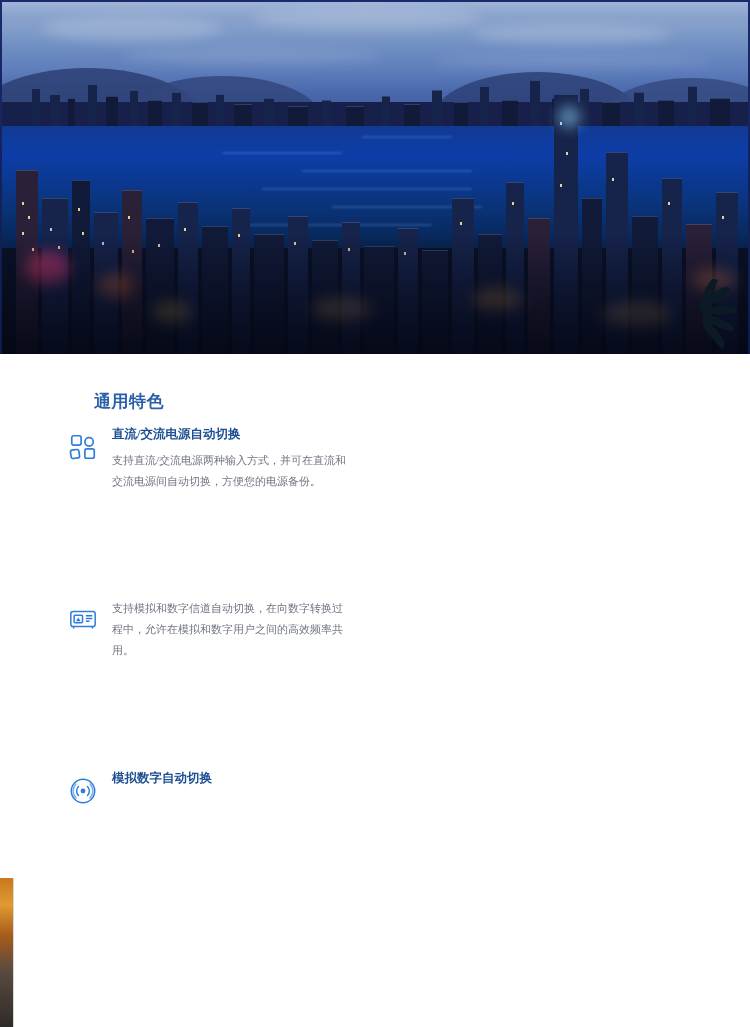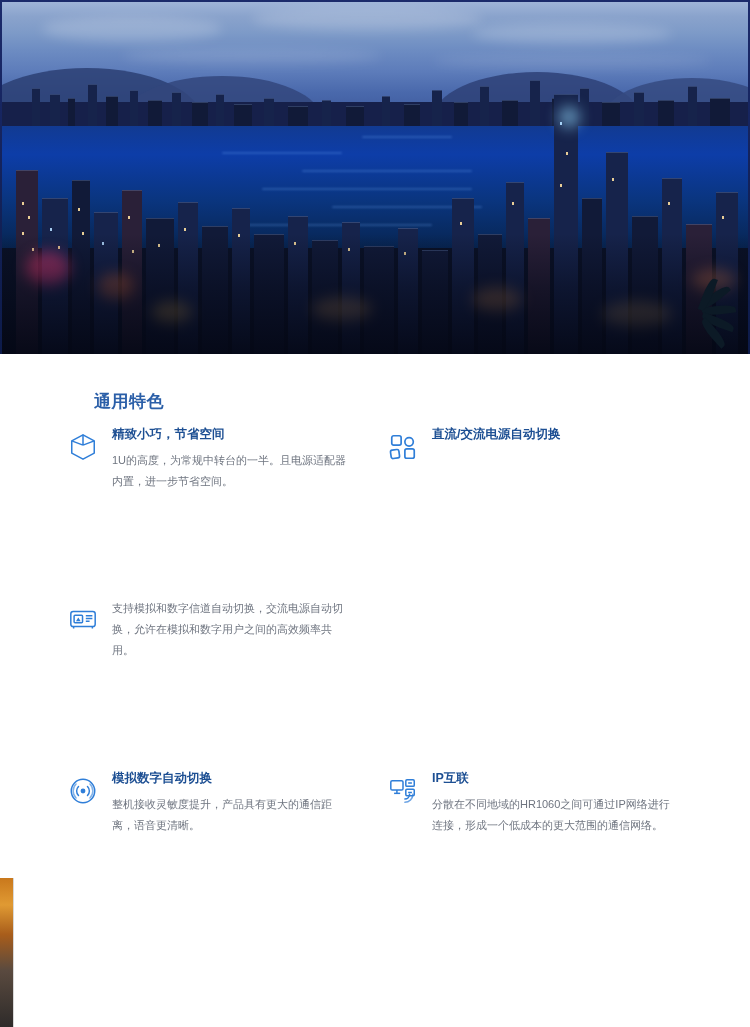--- a/index.html
+++ b/index.html
@@ -8,20 +8,21 @@
     height: 1027px;
     background: #ffffff;
     font-family: "Liberation Sans", sans-serif;
     overflow: hidden;
   }
   .page {
     position: relative;
     width: 740px;
     height: 1027px;
     background: #ffffff;
+    font-family: Liberation Serif, serif;
   }
 
   
   .hero {
     position: absolute;
     left: 0; top: 0;
     width: 750px; height: 354px;
     overflow: hidden;
     background: linear-gradient(#1b2a6b, #0d1b4a);
   }
@@ -286,96 +287,70 @@
   </div>
 
   <div class="content">
 
     <div class="section-title">通用特色</div>
 
     <div class="grid">
 
       <div class="row">
 
-        <div class="cell">
-          <span class="icon">
-            <svg viewBox="0 0 32 32" fill="none" stroke="#2f7ed8" stroke-width="1.6" stroke-linejoin="round">
-              <path d="M16 3 L28 9.5 V22.5 L16 29 L4 22.5 V9.5 Z"></path>
-              <path d="M16 3 L16 14 M16 14 L28 9.5 M16 14 L4 9.5"></path>
-            </svg>
-          </span>
-          <div class="feat-title">精致小巧，节省空间</div>
-          <div class="feat-desc">1U的高度，为常规中转台的一半。且电源适配器内置，进一步节省空间。</div>
-        </div>
 
         <div class="cell">
           <span class="icon">
             <svg viewBox="0 0 32 32" fill="none" stroke="#2f7ed8" stroke-width="1.8" stroke-linejoin="round">
               <rect x="4" y="4" width="10" height="10" rx="2"></rect>
               <rect x="18" y="6" width="9" height="9" rx="4.5"></rect>
               <rect x="3" y="19" width="9" height="9" rx="2" transform="rotate(-8 7.5 23.5)"></rect>
               <rect x="18" y="18" width="10" height="10" rx="2"></rect>
             </svg>
           </span>
           <div class="feat-title">直流/交流电源自动切换</div>
+          <div class="feat-desc">支持直流/交流电源两种输入方式，并可在直流和交流电源间自动切换，方便您的电源备份。</div>
         </div>
 
       </div>
 
       <div class="row">
 
         <div class="cell">
           <span class="icon">
             <svg viewBox="0 0 32 32" fill="none" stroke="#2f7ed8" stroke-width="1.6" stroke-linejoin="round">
               <rect x="3" y="8" width="26" height="16" rx="2.5"></rect>
               <rect x="6.5" y="12" width="9" height="8" rx="1"></rect>
               <path d="M8.5 18.5 L11 14.5 L13.5 18.5 Z" fill="#2f7ed8" stroke="none"></path>
               <path d="M19 12.5h7 M19 15.5h7 M19 18.5h4"></path>
               <path d="M6 24v2 M26 24v2"></path>
             </svg>
           </span>
-          <div class="feat-desc">支持模拟和数字信道自动切换，交流电源自动切换，允许在模拟和数字用户之间的高效频率共用。</div>
+          <div class="feat-desc">支持模拟和数字信道自动切换，在向数字转换过程中，允许在模拟和数字用户之间的高效频率共用。</div>
         </div>
 
 
       </div>
 
       <div class="row">
 
         <div class="cell">
           <span class="icon">
             <svg viewBox="0 0 32 32" fill="none" stroke="#2f7ed8" stroke-width="1.6">
               <circle cx="16" cy="16" r="12.5"></circle>
               <circle cx="16" cy="16" r="2.6" fill="#2f7ed8" stroke="none"></circle>
               <path d="M11.2 11.2a6.8 6.8 0 0 0 0 9.6" stroke-linecap="round"></path>
               <path d="M20.8 11.2a6.8 6.8 0 0 1 0 9.6" stroke-linecap="round"></path>
               <path d="M8.6 8.6a10.4 10.4 0 0 0 0 14.8" stroke-linecap="round" opacity=".6"></path>
               <path d="M23.4 8.6a10.4 10.4 0 0 1 0 14.8" stroke-linecap="round" opacity=".6"></path>
             </svg>
           </span>
           <div class="feat-title">模拟数字自动切换</div>
-          <div class="feat-desc">整机接收灵敏度提升，产品具有更大的通信距离，语音更清晰。</div>
         </div>
 
-        <div class="cell">
-          <span class="icon">
-            <svg viewBox="0 0 32 32" fill="none" stroke="#2f7ed8" stroke-width="1.6" stroke-linejoin="round">
-              <rect x="3" y="5" width="13" height="10" rx="1.5"></rect>
-              <path d="M6.5 18.5h6.5"></path>
-              <rect x="19" y="4" width="9" height="7" rx="1.2"></rect>
-              <rect x="19" y="14" width="9" height="7" rx="1.2"></rect>
-              <path d="M21.5 7.5h4 M21.5 17.5h4"></path>
-              <path d="M9.5 15v4"></path>
-              <path d="M18 24.5a5 5 0 0 0 5-5" stroke-linecap="round"></path>
-              <path d="M18 28a8.5 8.5 0 0 0 8.5-8.5" stroke-linecap="round" opacity=".7"></path>
-            </svg>
-          </span>
-          <div class="feat-title">IP互联</div>
-          <div class="feat-desc">分散在不同地域的HR1060之间可通过IP网络进行连接，形成一个低成本的更大范围的通信网络。</div>
-        </div>
 
       </div>
 
     </div>
   </div>
 
   <div class="sliver"></div>
 
 </div>
 

